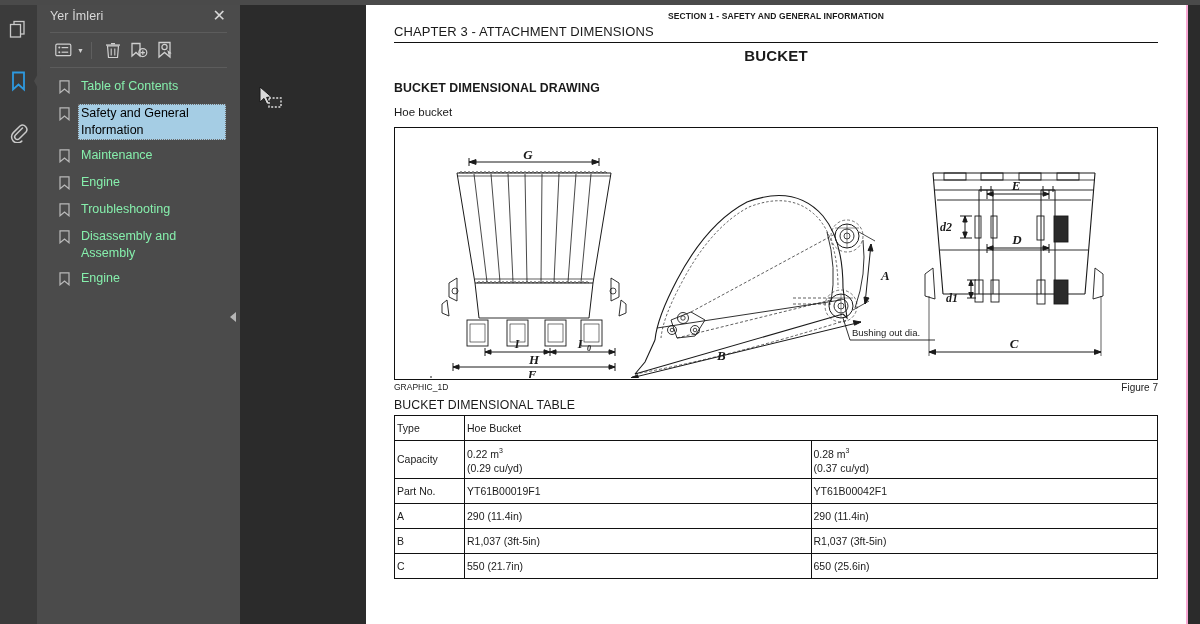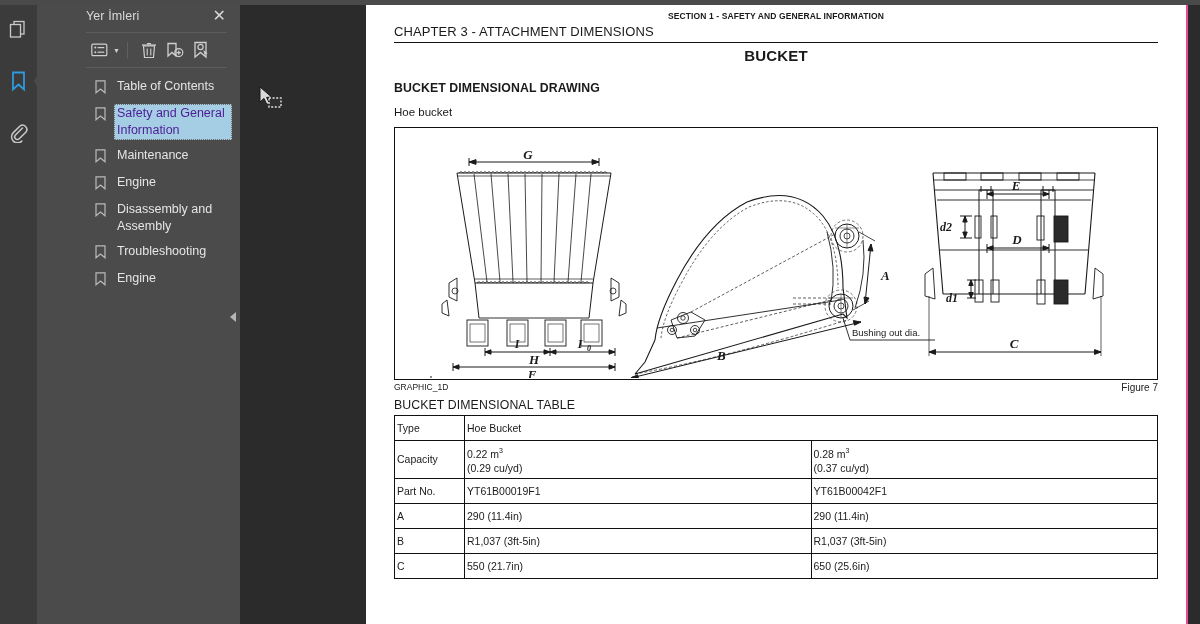--- a/index.html
+++ b/index.html
@@ -32,21 +32,21 @@
   .rail-btn.active::after {
     content: ""; position: absolute; right: -7px; top: 2px;
     border-top: 13px solid transparent; border-bottom: 13px solid transparent;
     border-right: 7px solid #4b4b4b;
   }
 
   
   .panel {
     width: 203px; height: 624px; background: #4b4b4b; flex: 0 0 203px;
     position: relative; z-index: 9;
-    display: flex; flex-direction: column; padding-left: 36px;
+    display: flex; flex-direction: column;
   }
   .panel-head {
     height: 32px; display: flex; align-items: center;
     padding: 0 10px 0 13px; justify-content: space-between;
   }
   .panel-title { color: #d8d8d8; font-size: 12.5px; letter-spacing: .1px; }
   .panel-close {
     color: #d8d8d8; font-size: 16px; line-height: 1; cursor: pointer;
     padding: 2px 4px; font-weight: 300;
   }
@@ -62,25 +62,25 @@
   .tb-caret { font-size: 7px; color: #cfcfcf; margin-left: 1px; cursor: pointer; }
   .tb-div { width: 1px; height: 17px; background: #5f5f5f; margin: 0 8px 0 7px; }
 
   .bm-list { padding: 6px 0 0 0; flex: 1 1 auto; overflow: hidden; }
   .bm-item {
     display: flex; align-items: flex-start; gap: 7px;
     padding: 3px 8px 3px 22px; cursor: pointer;
   }
   .bm-icon { flex: 0 0 12px; margin-top: 3px; }
   .bm-label {
-    color: #e5e5e5; font-size: 12.5px; line-height: 17px;
+    color: #86efac; font-size: 12.5px; line-height: 17px;
     padding: 1px 3px; max-width: 150px;
   }
   .bm-item.selected .bm-label {
-    background: #a5cde4; color: #4c1d95;
+    background: #a5cde4; color: #000000;
     outline: 1px dotted #6c6c6c; outline-offset: -1px;
     width: 148px;
   }
 
   .panel-collapse {
     position: absolute; right: 1px; bottom: 295px;
     width: 12px; height: 24px; display: flex; align-items: center; justify-content: center;
     cursor: pointer;
   }
   .panel-collapse .tri {
@@ -92,21 +92,21 @@
   
   .gutter { width: 126px; background: #2b2b2b; flex: 0 0 126px; position: relative; }
   .cursor {
     position: absolute; left: 18px; top: 86px; width: 26px; height: 26px;
   }
 
   
   .doc-wrap { flex: 1 1 auto; height: 624px; background: #2b2b2b; display: flex; justify-content: flex-start; }
   .page {
     width: 822px; background: #ffffff; height: 624px;
-    border-right: 2px solid #ec4899;
+    border-right: 2px solid #f9a8d4;
     padding: 6px 28px 0 28px;
     position: relative; overflow: hidden;
     color: #1a1a1a;
   }
 
   .hdr-line1 {
     text-align: center; font-size: 8.5px; font-weight: bold;
     letter-spacing: .1px; margin-top: 5px;
   }
   .hdr-line2 {
@@ -257,29 +257,29 @@
             </svg>
         </span>
         <span class="bm-label">Engine</span>
       </div>
       <div class="bm-item">
         <span class="bm-icon">
           <svg width="11" height="14" viewBox="0 0 11 14">
               <path d="M1 .8 h9 v12 l-4.5 -3.8 l-4.5 3.8 z" fill="none" stroke="#b9b9b9" stroke-width="1.2"></path>
             </svg>
         </span>
+        <span class="bm-label">Troubleshooting</span>
+      </div>
+      <div class="bm-item">
+        <span class="bm-icon">
+          <svg width="11" height="14" viewBox="0 0 11 14">
+              <path d="M1 .8 h9 v12 l-4.5 -3.8 l-4.5 3.8 z" fill="none" stroke="#b9b9b9" stroke-width="1.2"></path>
+            </svg>
+        </span>
         <span class="bm-label">Disassembly and Assembly</span>
-      </div>
-      <div class="bm-item">
-        <span class="bm-icon">
-          <svg width="11" height="14" viewBox="0 0 11 14">
-              <path d="M1 .8 h9 v12 l-4.5 -3.8 l-4.5 3.8 z" fill="none" stroke="#b9b9b9" stroke-width="1.2"></path>
-            </svg>
-        </span>
-        <span class="bm-label">Troubleshooting</span>
       </div>
       <div class="bm-item">
         <span class="bm-icon">
           <svg width="11" height="14" viewBox="0 0 11 14">
               <path d="M1 .8 h9 v12 l-4.5 -3.8 l-4.5 3.8 z" fill="none" stroke="#b9b9b9" stroke-width="1.2"></path>
             </svg>
         </span>
         <span class="bm-label">Engine</span>
       </div>
     </div>

